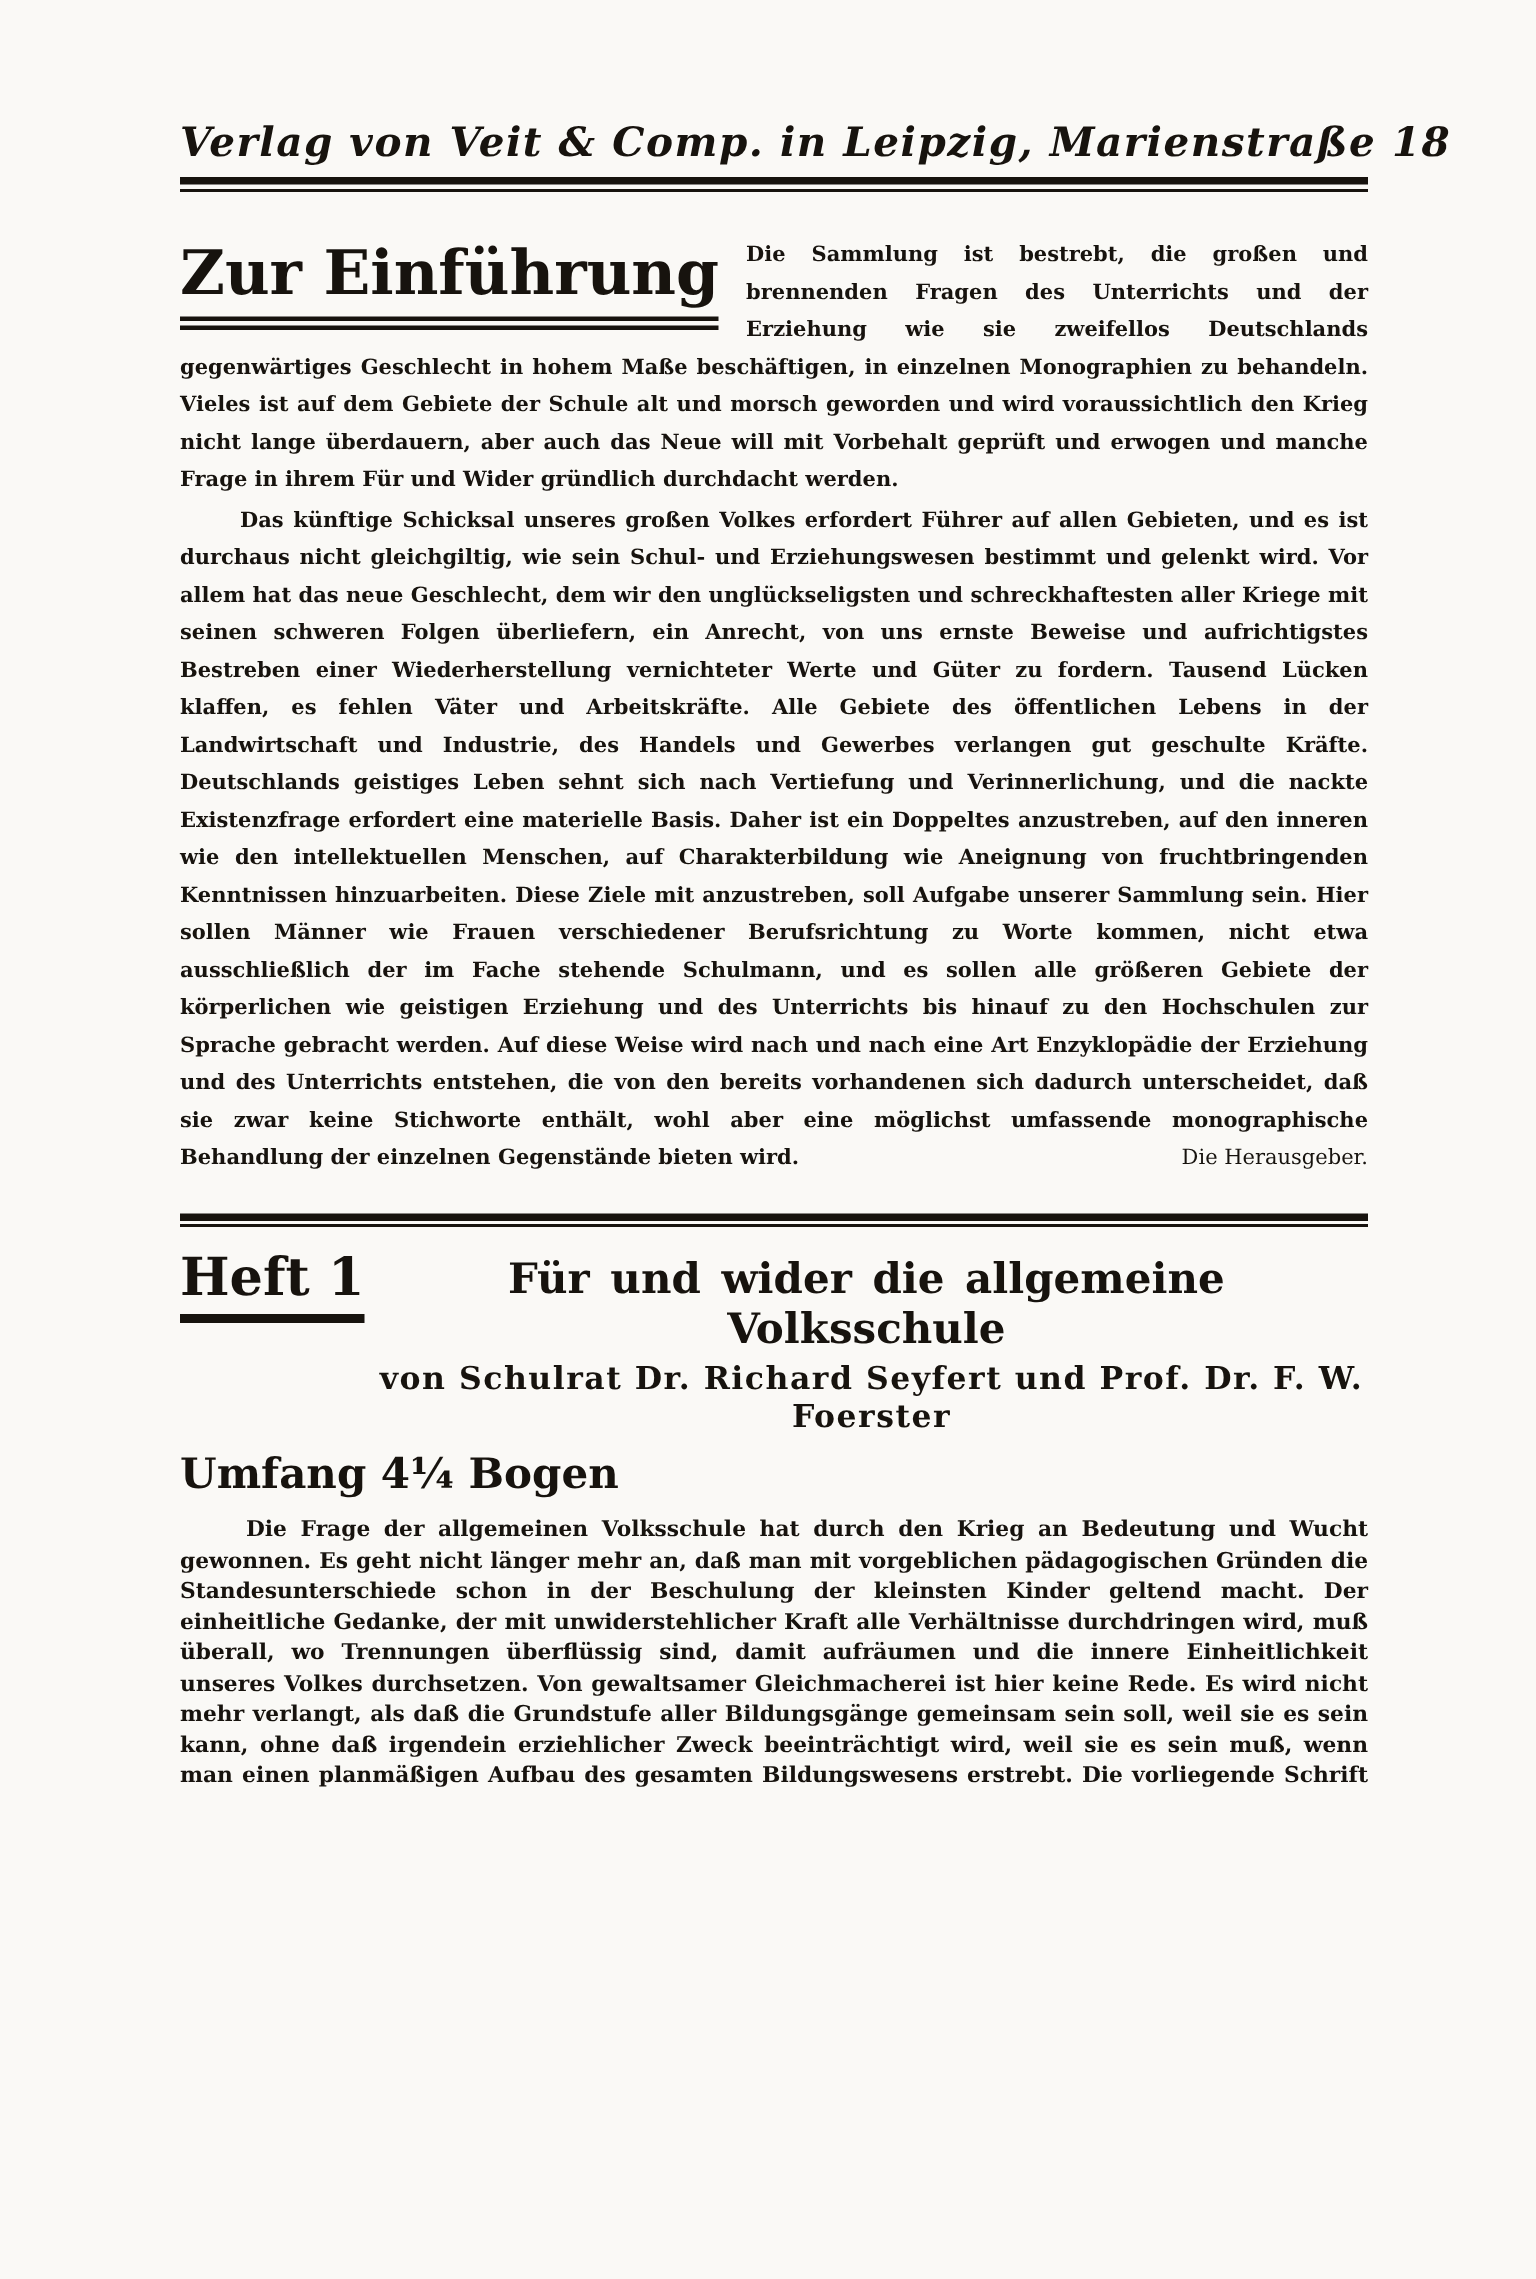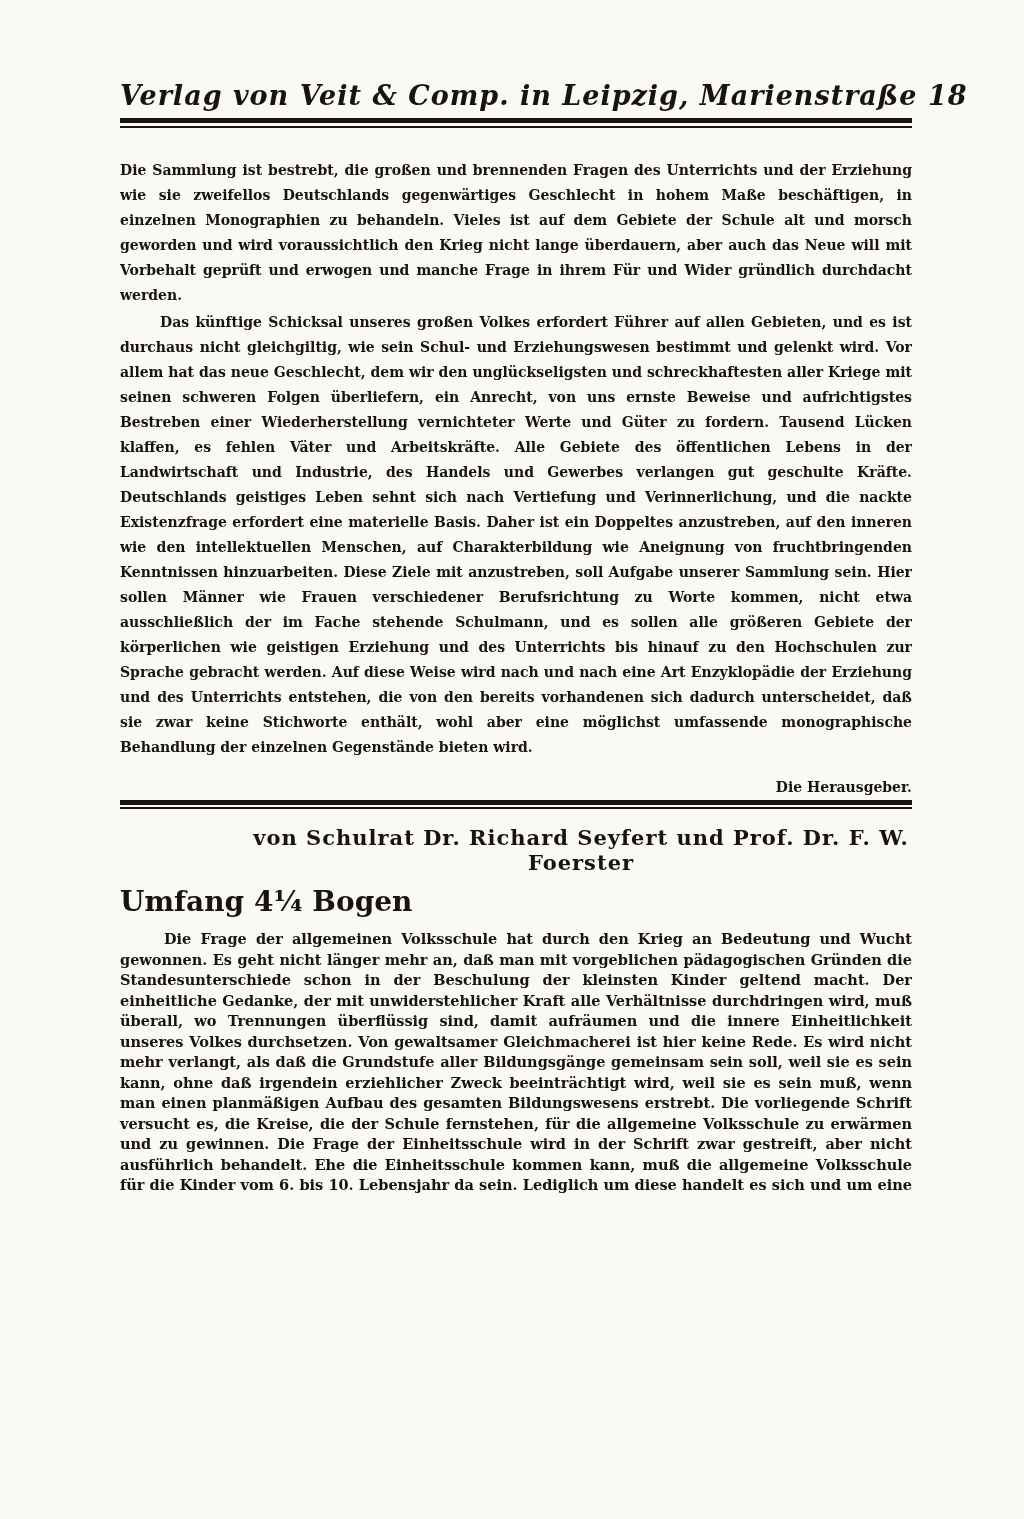--- a/index.html
+++ b/index.html
@@ -50,23 +50,22 @@
     font-size: 14px;
     line-height: 25px;
     font-weight: bold;
     text-align: justify;
     overflow-wrap: break-word;
   }
   .p-indent { text-indent: 40px; }
   .intro-p2 { margin-top: 2px; clear: none; }
   .sig-inline {
     float: right;
-    font-weight: bold;
+    font-weight: normal;
     padding-left: 20px;
-    margin-top: 40px;
   }
 
   
   .rule-mid {
     clear: both;
     margin-top: 24px;
     height: 9px;
     border-top: 5px solid #17130e;
     border-bottom: 2px solid #17130e;
   }
@@ -134,31 +133,36 @@
 </style>
 </head>
 <body>
 
 <div class="page">
 
   <div class="pub-line">Verlag von Veit &amp; Comp. in Leipzig, Marienstraße 18</div>
   <div class="rule-top"></div>
 
   <section class="intro">
+    <h1 class="intro-heading">Zur Einführung</h1>
     <p class="body-text">Die Sammlung ist bestrebt, die großen und brennenden Fragen des Unterrichts und der Erziehung wie sie zweifellos Deutschlands gegenwärtiges Geschlecht in hohem Maße beschäftigen, in einzelnen Monographien zu behandeln. Vieles ist auf dem Gebiete der Schule alt und morsch geworden und wird voraussichtlich den Krieg nicht lange überdauern, aber auch das Neue will mit Vorbehalt geprüft und erwogen und manche Frage in ihrem Für und Wider gründlich durchdacht werden.</p>
     <p class="body-text intro-p2 p-indent">
       <span>Das künftige Schicksal unseres großen Volkes erfordert Führer auf allen Gebieten, und es ist durchaus nicht gleichgiltig, wie sein Schul- und Erziehungswesen bestimmt und gelenkt wird. Vor allem hat das neue Geschlecht, dem wir den unglückseligsten und schreckhaftesten aller Kriege mit seinen schweren Folgen überliefern, ein Anrecht, von uns ernste Beweise und aufrichtigstes Bestreben einer Wiederherstellung vernichteter Werte und Güter zu fordern. Tausend Lücken klaffen, es fehlen Väter und Arbeitskräfte. Alle Gebiete des öffentlichen Lebens in der Landwirtschaft und Industrie, des Handels und Gewerbes verlangen gut geschulte Kräfte. Deutschlands geistiges Leben sehnt sich nach Vertiefung und Verinnerlichung, und die nackte Existenzfrage erfordert eine materielle Basis. Daher ist ein Doppeltes anzustreben, auf den inneren wie den intellektuellen Menschen, auf Charakterbildung wie Aneignung von fruchtbringenden Kenntnissen hinzuarbeiten. Diese Ziele mit anzustreben, soll Aufgabe unserer Sammlung sein. Hier sollen Männer wie Frauen verschiedener Berufsrichtung zu Worte kommen, nicht etwa ausschließlich der im Fache stehende Schulmann, und es sollen alle größeren Gebiete der körperlichen wie geistigen Erziehung und des Unterrichts bis hinauf zu den Hochschulen zur Sprache gebracht werden. Auf diese Weise wird nach und nach eine Art Enzyklopädie der Erziehung und des Unterrichts entstehen, die von den bereits vorhandenen sich dadurch unterscheidet, daß sie zwar keine Stichworte enthält, wohl aber eine möglichst umfassende monographische Behandlung der einzelnen Gegenstände bieten wird.</span>
       <span class="sig-inline">Die Herausgeber.</span>
     </p>
   </section>
 
   <div class="rule-mid"></div>
 
 
   <section class="heft">
+    <div class="heft-head">
+      <div class="heft-label">Heft 1</div>
+      <div class="heft-title">Für und wider die allgemeine Volksschule</div>
+    </div>
     <div class="heft-authors">von Schulrat Dr. Richard Seyfert und Prof. Dr. F. W. Foerster</div>
     <div class="heft-meta">
       <span class="heft-extent">Umfang 4¹⁄₄ Bogen</span>
     </div>
     <p class="heft-desc">Die Frage der allgemeinen Volksschule hat durch den Krieg an Bedeutung und Wucht gewonnen. Es geht nicht länger mehr an, daß man mit vorgeblichen pädagogischen Gründen die Standesunterschiede schon in der Beschulung der kleinsten Kinder geltend macht. Der einheitliche Gedanke, der mit unwiderstehlicher Kraft alle Verhältnisse durchdringen wird, muß überall, wo Trennungen überflüssig sind, damit aufräumen und die innere Einheitlichkeit unseres Volkes durchsetzen. Von gewaltsamer Gleichmacherei ist hier keine Rede. Es wird nicht mehr verlangt, als daß die Grundstufe aller Bildungsgänge gemeinsam sein soll, weil sie es sein kann, ohne daß irgendein erziehlicher Zweck beeinträchtigt wird, weil sie es sein muß, wenn man einen planmäßigen Aufbau des gesamten Bildungswesens erstrebt. Die vorliegende Schrift versucht es, die Kreise, die der Schule fernstehen, für die allgemeine Volksschule zu erwärmen und zu gewinnen. Die Frage der Einheitsschule wird in der Schrift zwar gestreift, aber nicht ausführlich behandelt. Ehe die Einheitsschule kommen kann, muß die allgemeine Volksschule für die Kinder vom 6. bis 10. Lebensjahr da sein. Lediglich um diese handelt es sich und um eine einheitliche Volksschule, neben der die höheren Schulen zu Recht bestehen.</p>
     <p class="heft-sig">R. Seyfert.</p>
   </section>
 
 </div>
 

